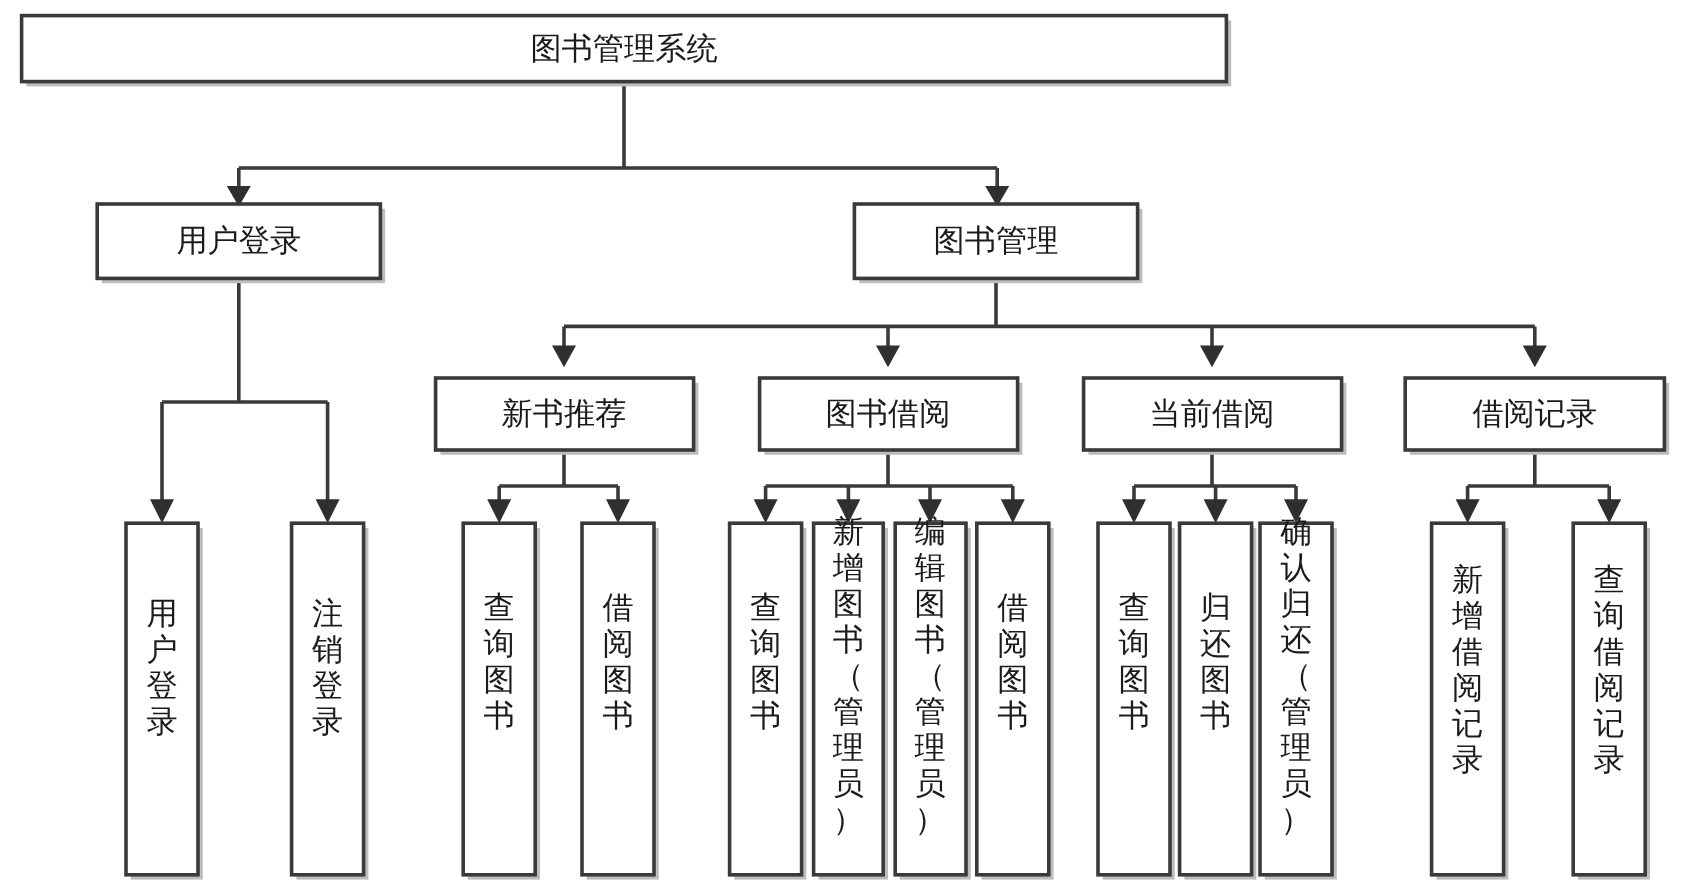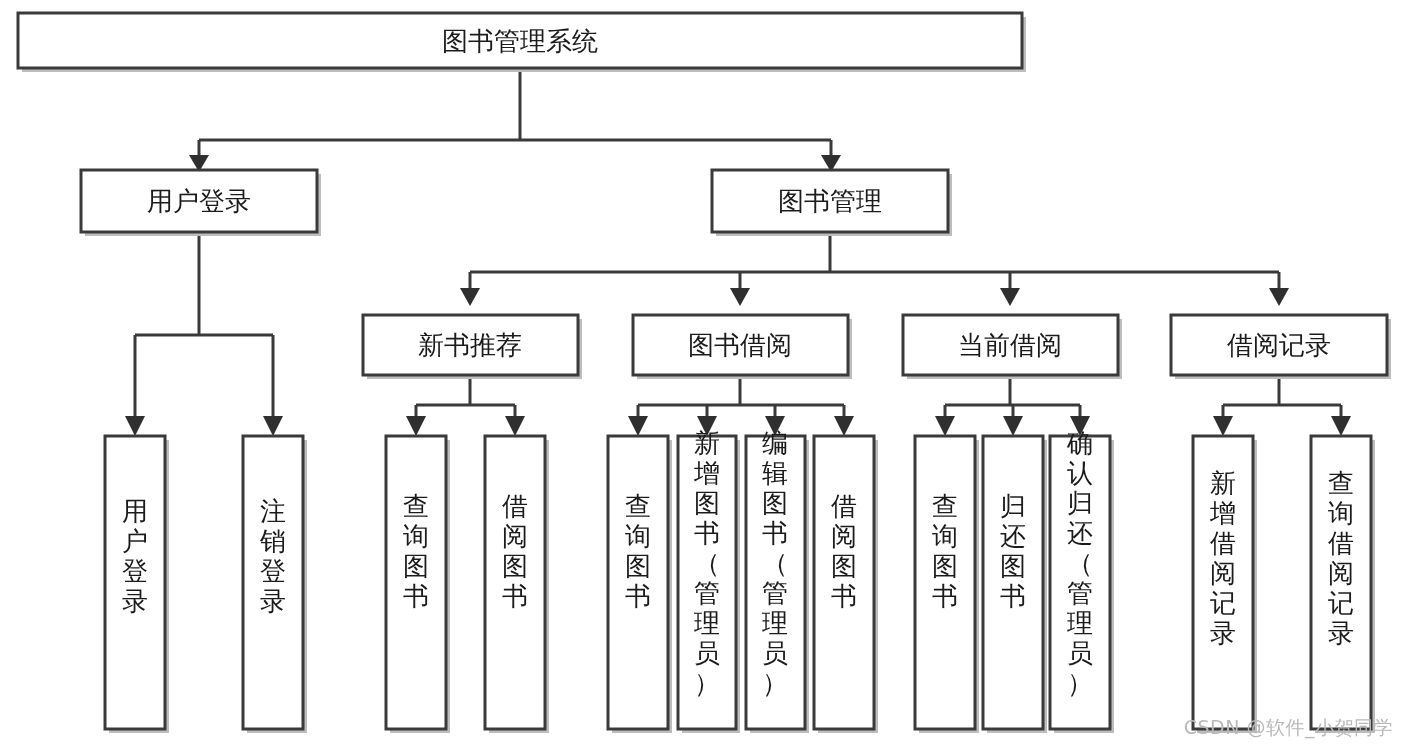--- a/index.html
+++ b/index.html
@@ -227,14 +227,13 @@
     </g>
 
     <g>
       <rect class="node-shadow" x="1315" y="440" width="60" height="293"></rect>
       <rect class="node-rect" x="1311" y="436" width="60" height="293"></rect>
       <text class="node-label-vertical" x="1341" y="492"><tspan x="1341" dy="0">查</tspan><tspan x="1341" dy="30">询</tspan><tspan x="1341" dy="30">借</tspan><tspan x="1341" dy="30">阅</tspan><tspan x="1341" dy="30">记</tspan><tspan x="1341" dy="30">录</tspan></text>
     </g>
 
   </svg>
 
-  <div class="watermark">CSDN @软件_小贺同学</div>
 </div>
 
 </body></html>

